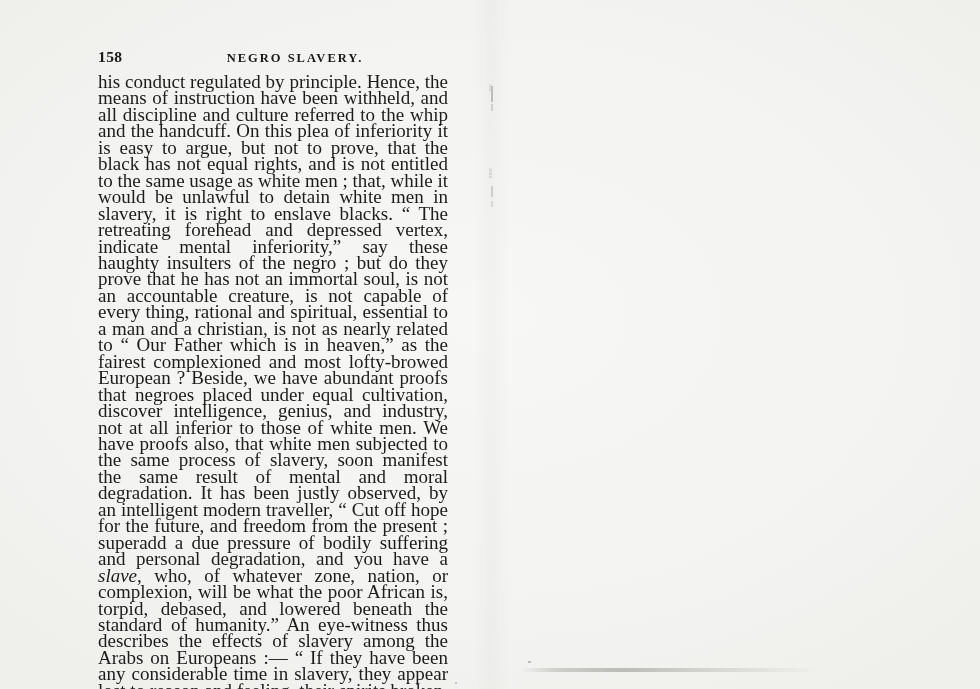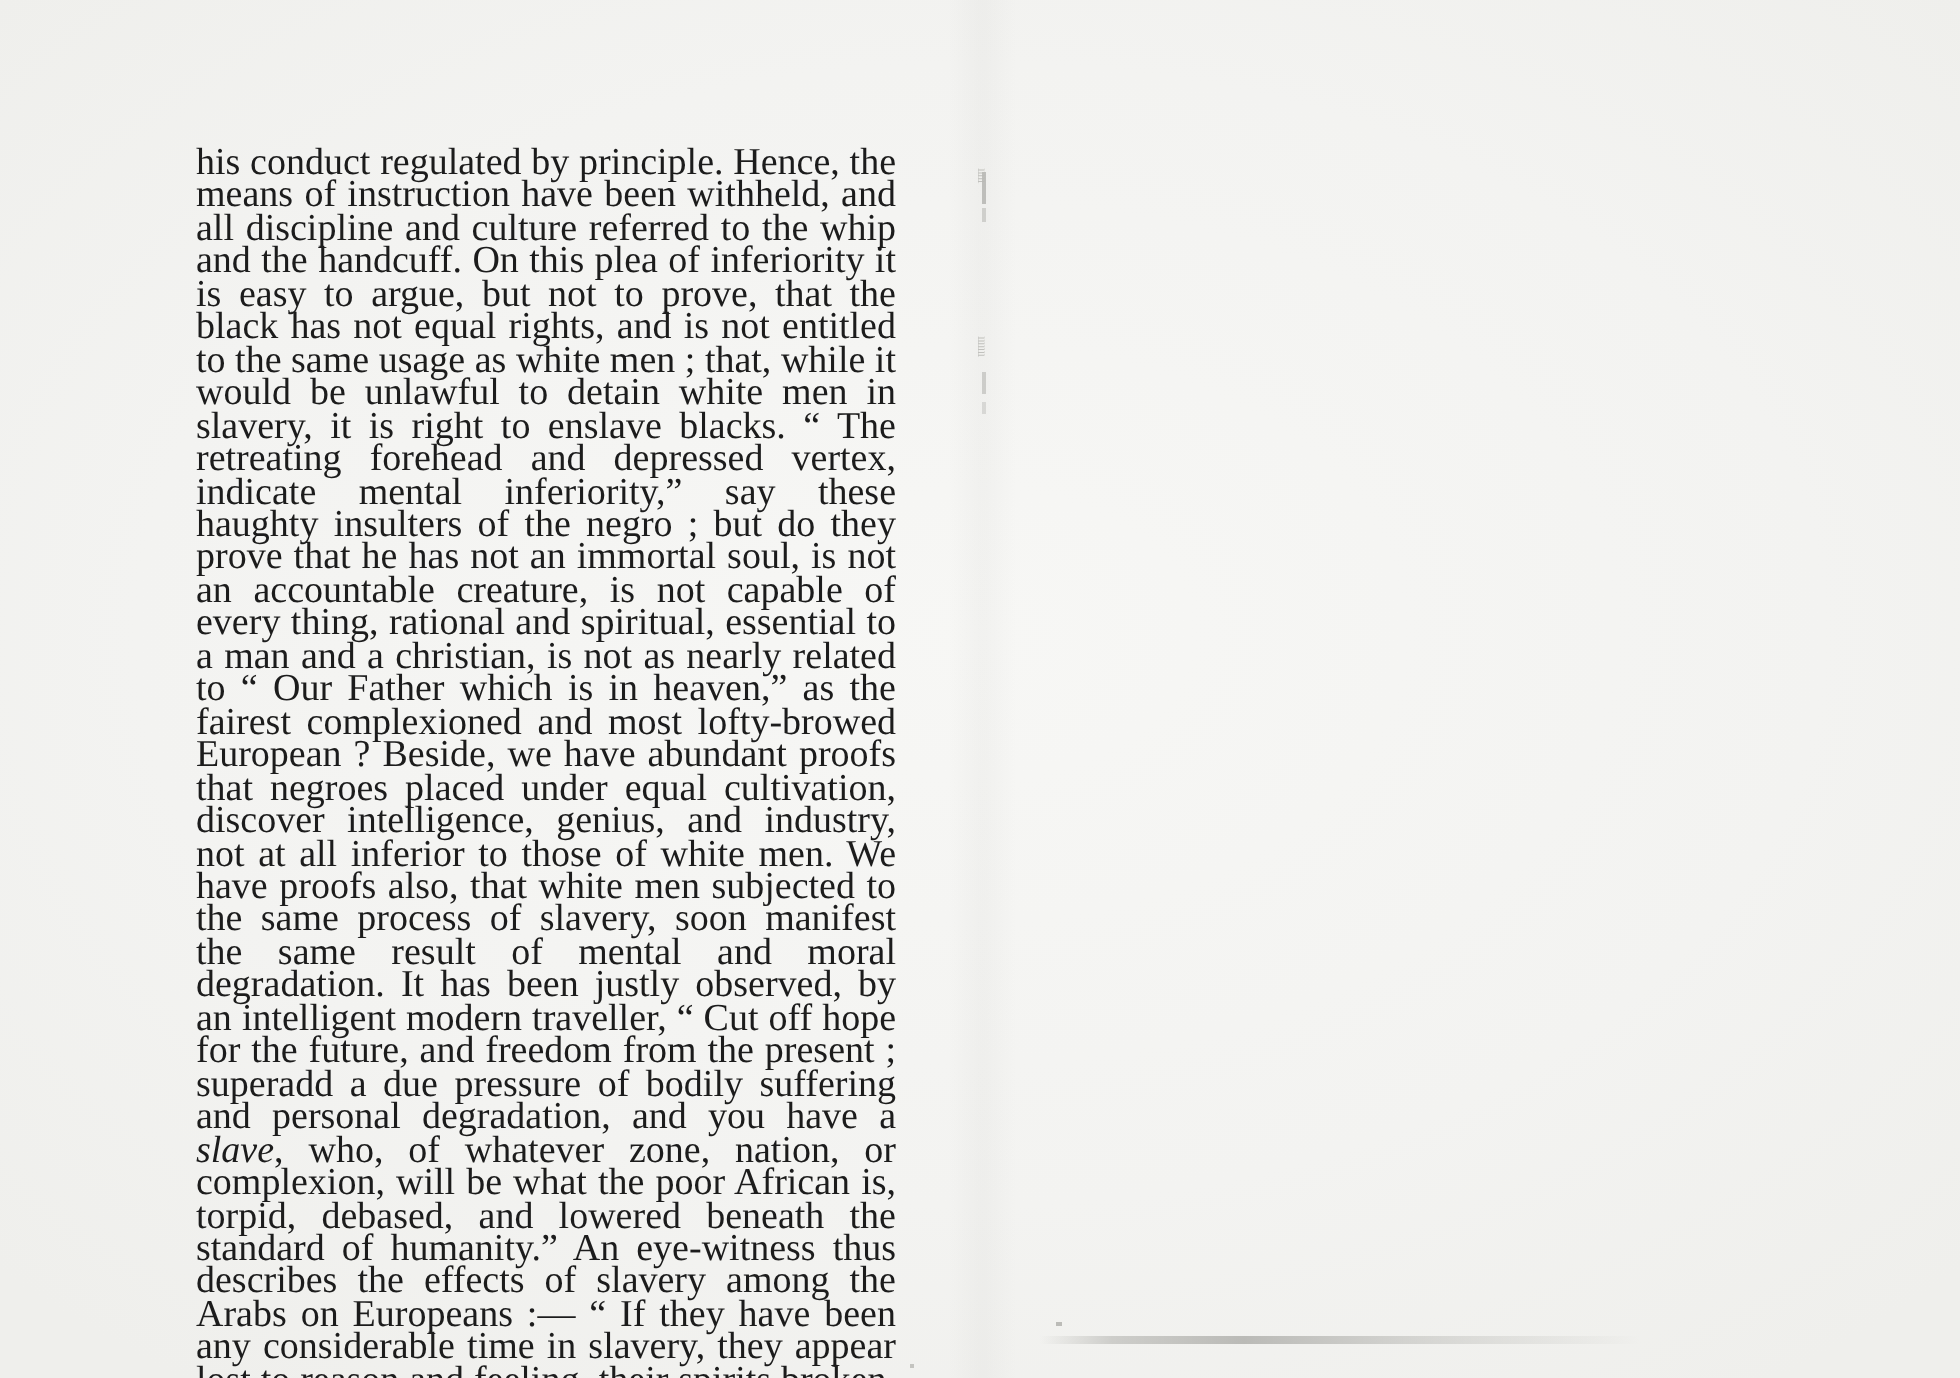--- a/index.html
+++ b/index.html
@@ -170,20 +170,24 @@
 </style>
 </head>
 <body>
 
 <div id="scan-sheet"></div>
 
 <div id="spread">
 
   <div class="page" id="page-left">
 
+    <div class="running-head">
+      <div class="folio" id="head-left-folio">158</div>
+      <div class="head-title" id="head-left-title">NEGRO SLAVERY.</div>
+    </div>
 
     <div class="text-column" id="column-left">
       <p><span>his conduct regulated by principle.   Hence, the means of instruction have been withheld, and all discipline and culture referred to the whip and the handcuff.   On this plea of inferiority it is easy to argue, but not to prove, that the black has not equal rights, and is not entitled to the same usage as white men ; that, while it would be unlawful to detain white men in slavery, it is right to enslave blacks.   “ The retreating forehead and depressed vertex, indicate mental inferiority,” say these haughty insulters of the negro ; but do they prove that he has not an immortal soul, is not an accountable creature, is not capable of every thing, rational and spiritual, essential to a man and a christian, is not as nearly related to “ Our Father which is in heaven,” as the fairest complexioned and most lofty-browed European ?   Beside, we have abundant proofs that negroes placed under equal cultivation, discover intelligence, genius, and industry, not at all inferior to those of white men. We have proofs also, that white men subjected to the same process of slavery, soon manifest the same result of mental and moral degradation.   It has been justly observed, by an intelligent modern traveller, “ Cut off hope for the future, and freedom from the present ; superadd a due pressure of bodily suffering and personal degradation, and you have a </span><span class="ital">slave</span><span>, who, of whatever zone, nation, or complexion, will be what the poor African is, torpid, debased, and lowered beneath the standard of humanity.”   An eye-witness thus describes the effects of slavery among the Arabs on Europeans :— “ If they have been any considerable time in slavery, they appear lost to reason and feeling, their spirits broken, and their faculties sunk in a species of</span></p>
     </div>
 
   </div>
 
   <div class="page" id="page-right">
 
     

